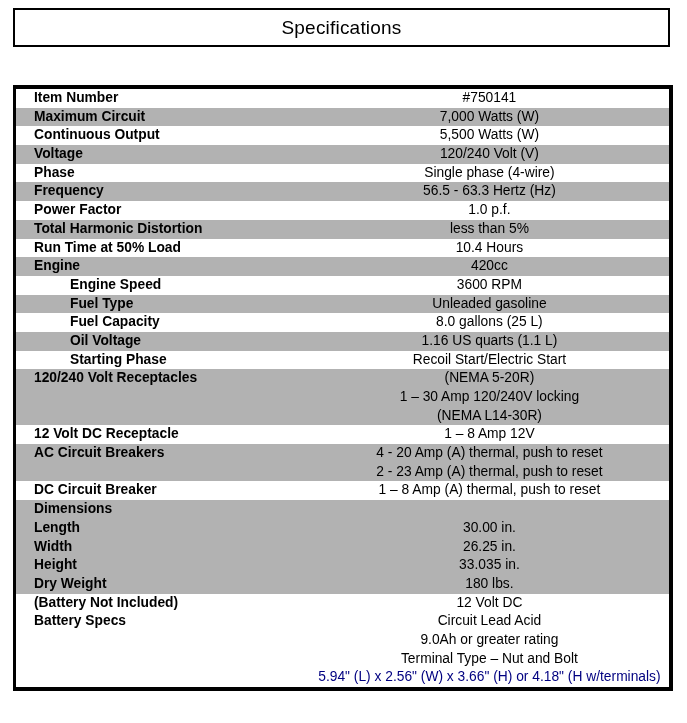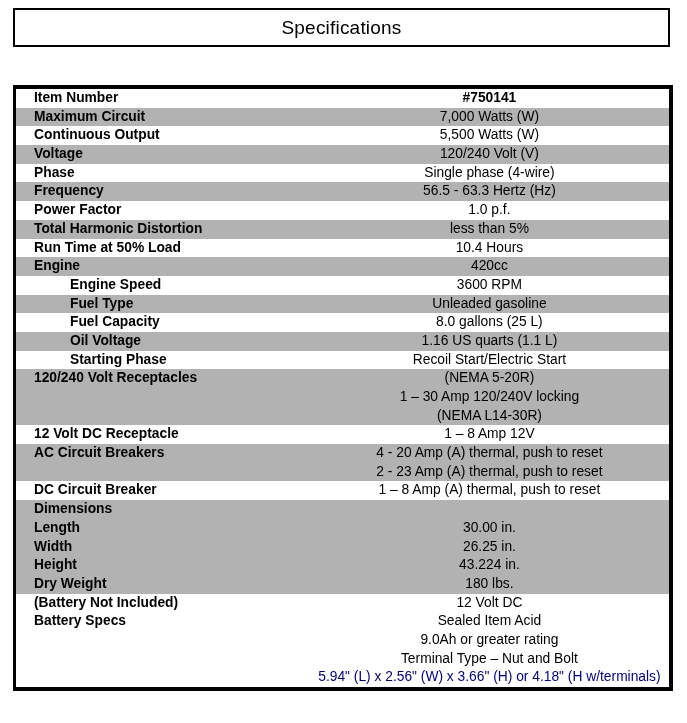--- a/index.html
+++ b/index.html
@@ -54,21 +54,21 @@
   }
   .label-cell.indent {
     padding-left: 54px;
   }
   .value-cell {
     flex: 1;
     text-align: center;
     font-weight: 400;
   }
   .value-cell.vbold {
-    font-weight: 700;
+    font-weight: 400;
   }
   .line {
     height: 18.7px;
     line-height: 18.7px;
     font-size: 13.8px;
     white-space: nowrap;
   }
 </style>
 </head>
 <body>
@@ -254,38 +254,38 @@
         </div>
         <div class="value-cell">
           <div class="line">26.25 in.</div>
         </div>
       </div>
       <div class="row shade">
         <div class="label-cell">
           <div class="line">Height</div>
         </div>
         <div class="value-cell">
-          <div class="line">43.224 in.</div>
+          <div class="line">33.035 in.</div>
         </div>
       </div>
       <div class="row shade">
         <div class="label-cell">
           <div class="line">Dry Weight</div>
         </div>
         <div class="value-cell">
           <div class="line">180 lbs.</div>
         </div>
       </div>
       <div class="row">
         <div class="label-cell">
           <div class="line">(Battery Not Included)</div>
           <div class="line">Battery Specs</div>
         </div>
         <div class="value-cell">
           <div class="line">12 Volt DC</div>
-          <div class="line">Sealed Item Acid</div>
+          <div class="line">Circuit Lead Acid</div>
           <div class="line">9.0Ah or greater rating</div>
           <div class="line">Terminal Type – Nut and Bolt</div>
           <div class="line" style="color: rgb(0, 0, 128);">5.94" (L) x 2.56" (W) x 3.66" (H) or 4.18" (H w/terminals)</div>
         </div>
       </div>
     </div>
 </div>
 
 </body></html>

